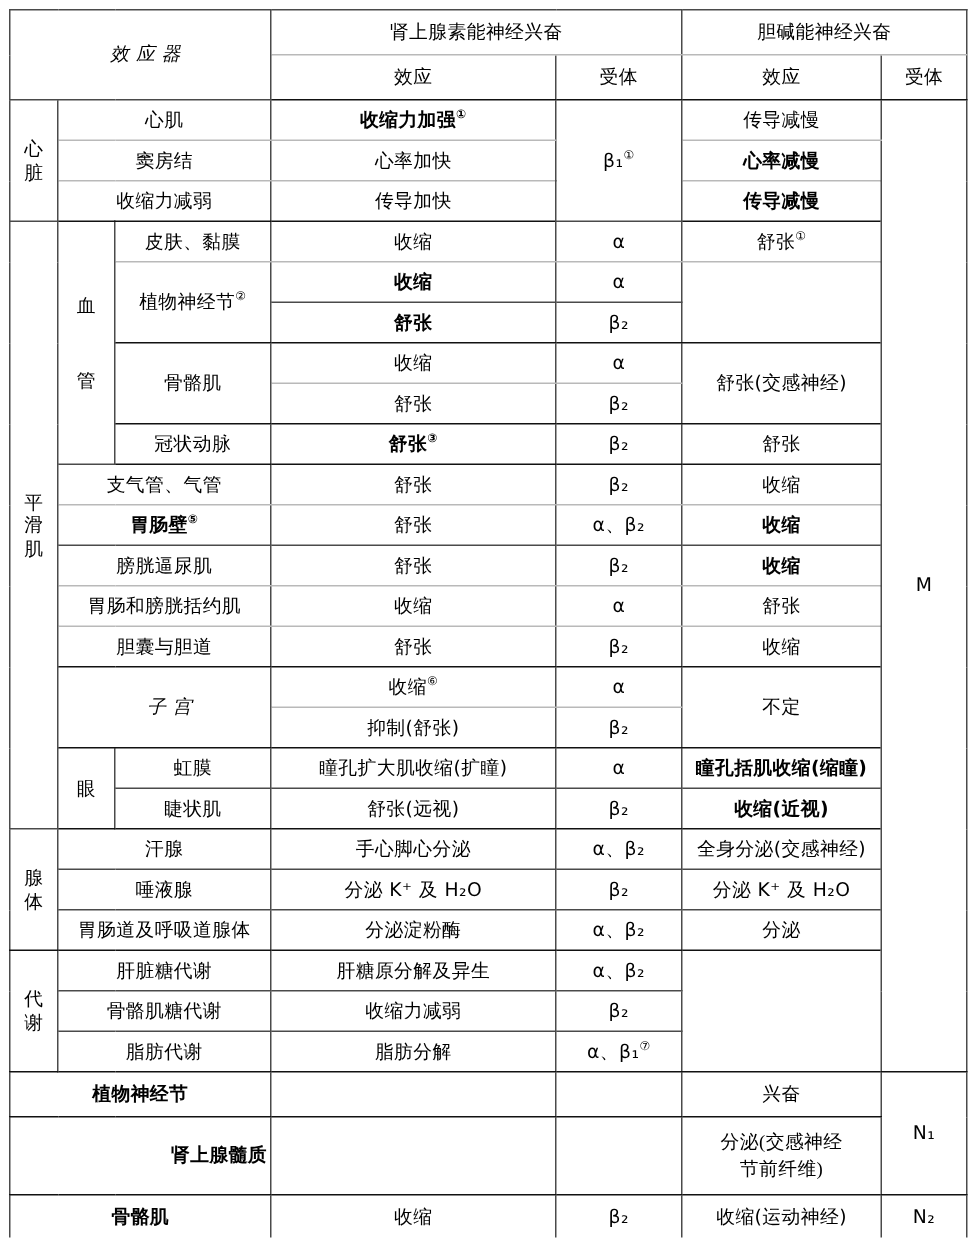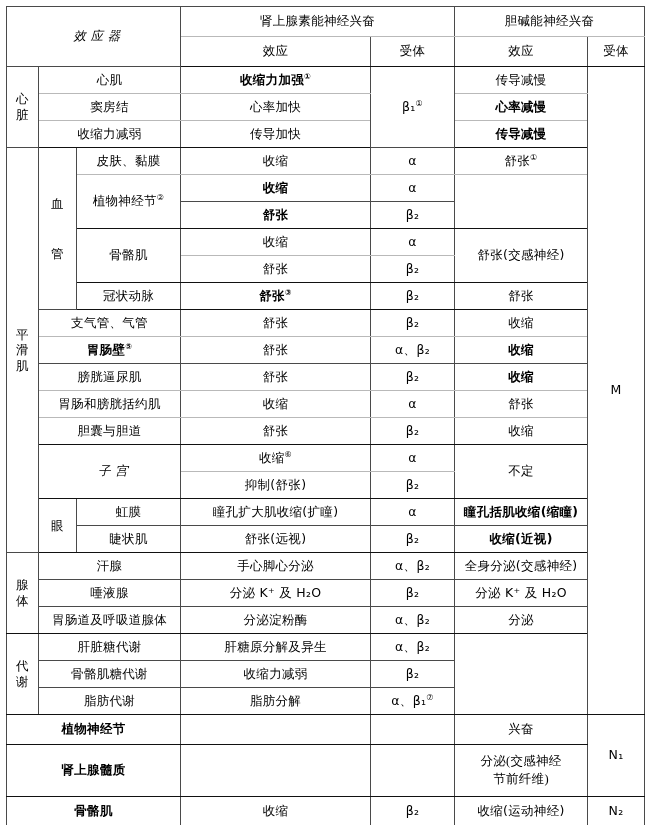--- a/index.html
+++ b/index.html
@@ -241,21 +241,21 @@
 
   <tr>
     <td colspan="3" class="b thick-b" style="height:30px;">植物神经节</td>
     <td class="thick-b blank"></td>
     <td class="thick-b blank"></td>
     <td class="thick-b">兴奋</td>
     <td rowspan="2" class="thick-b">N₁</td>
   </tr>
 
   <tr>
-    <td colspan="3" class="b thick-b" style="height:52px;">肾上腺髓质</td>
+    <td colspan="3" class="b thick-b" style="height:52px;text-align:right;">肾上腺髓质</td>
     <td class="thick-b blank"></td>
     <td class="thick-b blank"></td>
     <td class="thick-b" style="line-height:1.4;font-family:Liberation Serif, serif;">分泌(交感神经<br>节前纤维)</td>
   </tr>
 
   <tr>
     <td colspan="3" class="b" style="height:30px;">骨骼肌</td>
     <td>收缩</td>
     <td>β₂</td>
     <td>收缩(运动神经)</td>

